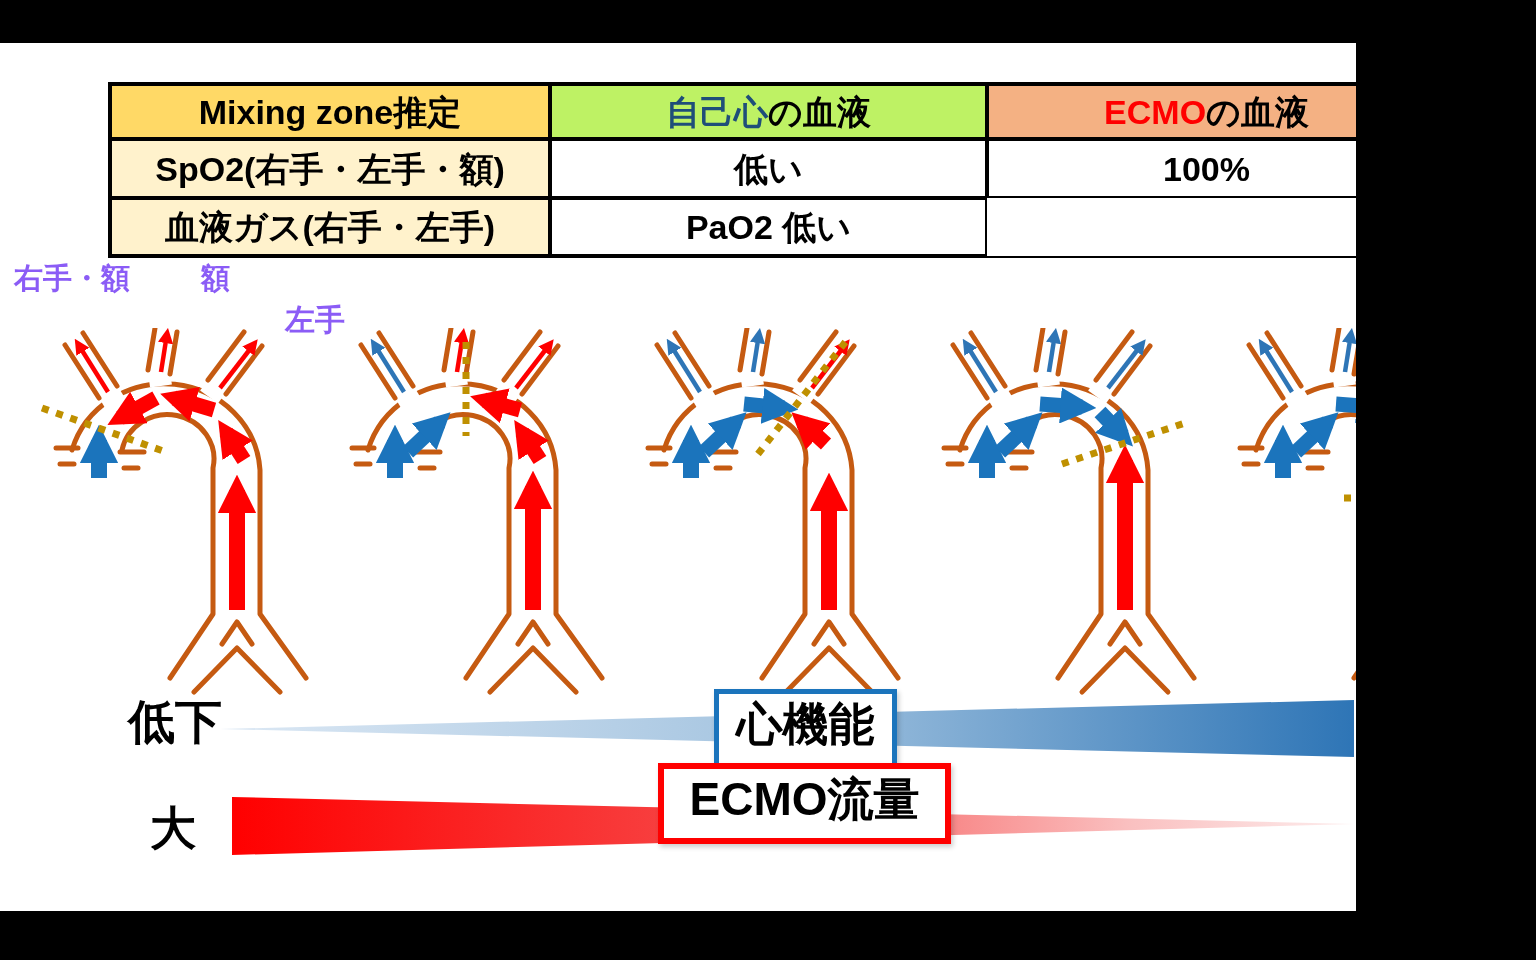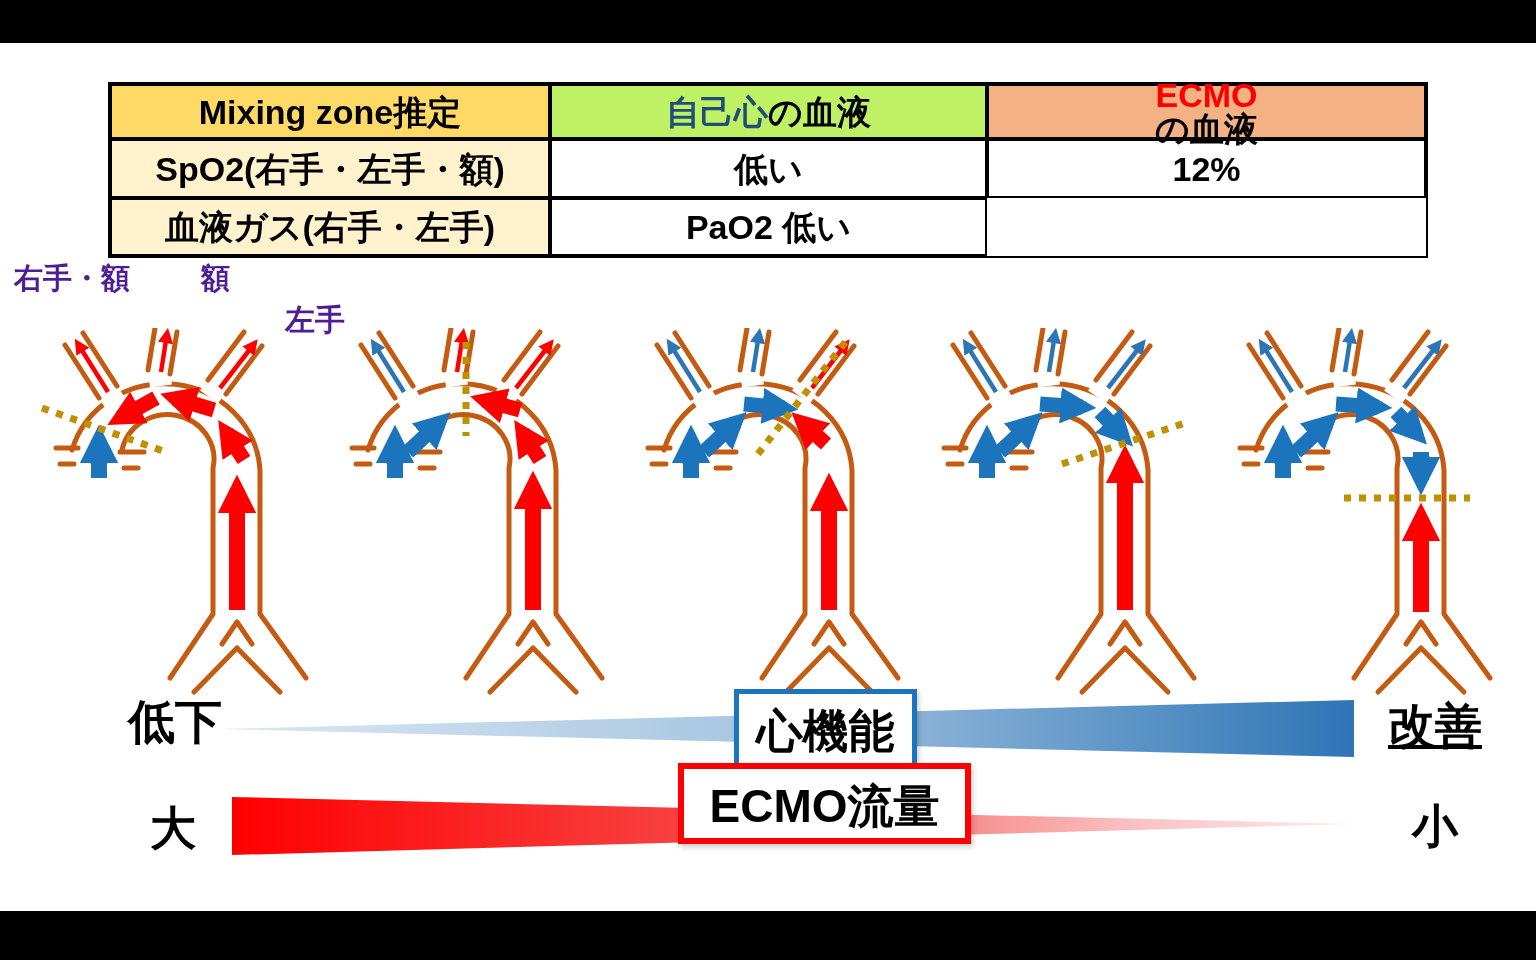--- a/index.html
+++ b/index.html
@@ -1,52 +1,52 @@
 <!DOCTYPE html>
 <html><head>
 <meta charset="utf-8">
 <style>
   html,body{margin:0;padding:0;background:#000;}
   *{box-sizing:border-box;}
-  .stage{position:relative;width:1536px;height:960px;background:#000;overflow:hidden;
+  .stage{position:relative;width:1356px;height:960px;background:#000;overflow:hidden;
          font-family:"Liberation Sans","DejaVu Sans",sans-serif;}
   .slide{position:absolute;left:0;top:43px;width:1536px;height:868px;background:#fff;}
 
   
   .mz-table{position:absolute;left:108px;top:39px;display:grid;
             grid-template-columns:440px 437px 439px;grid-template-rows:55px 59px 58px;
             border:2px solid #000;}
   .mz-table .cell{border:2px solid #000;display:flex;align-items:center;justify-content:center;
                   font-weight:bold;font-size:34px;color:#000;line-height:1;white-space:nowrap;}
   .bg-gold{background:#FFD966;}
   .bg-paleyellow{background:#FFF2CC;text-align:center;}
   .bg-blue{background:#bef264;}
-  .bg-orange{background:#F4B183;flex-direction:column;}
+  .bg-orange{background:#F4B183;}
   .accent-navy{color:#1F4E79;}
   .accent-red{color:#FF0000;}
 
   
-  .branch-label{position:absolute;font-weight:bold;color:#4c1d95;line-height:1;white-space:nowrap;}
+  .branch-label{position:absolute;font-weight:bold;color:#8b5cf6;line-height:1;white-space:nowrap;}
 
   
   .diagram{position:absolute;top:285px;width:296px;height:380px;}
   .wall{stroke:#C55A11;stroke-width:5;fill:none;stroke-linecap:round;stroke-linejoin:round;}
   .gap{stroke:#fff;stroke-width:22;fill:none;stroke-linecap:butt;}
   .fat{stroke-width:15;fill:none;stroke-linecap:butt;}
   .fatv{stroke-width:16;fill:none;stroke-linecap:butt;}
   .thin{stroke-width:4.5;fill:none;stroke-linecap:butt;}
   .red{stroke:#FF0000;}
   .blue{stroke:#1B74BC;}
   .tblue{stroke:#2E75B6;}
   .mix{stroke:#BF9000;stroke-width:7;stroke-dasharray:7 8;fill:none;stroke-linecap:butt;}
 
   
   .axis-label{position:absolute;font-weight:bold;color:#000;line-height:1;white-space:nowrap;}
-  .axis-box{position:absolute;background:#fff;display:flex;align-items:flex-end;justify-content:center;
-            font-weight:bold;color:#000;box-shadow:2px 3px 5px rgba(0,0,0,0.2);margin-left:20px;}
+  .axis-box{position:absolute;background:#fff;display:flex;align-items:flex-start;justify-content:center;
+            font-weight:bold;color:#000;box-shadow:2px 3px 5px rgba(0,0,0,0.2);}
   .box-cardiac{left:714px;top:646px;width:183px;height:79px;border:5px solid #1B74BC;font-size:46px;}
   .box-ecmo{left:658px;top:720px;width:293px;height:81px;border:6px solid #FF0000;font-size:46px;}
   .tri{position:absolute;}
 </style>
 </head>
 <body>
 
 <div class="stage">
   <div class="slide">
 
@@ -80,21 +80,21 @@
           <span>の血液</span>
       </div>
 
       <div class="cell bg-paleyellow">
         <span>SpO2(右手・左手・額)</span>
       </div>
       <div class="cell">
         <span>低い</span>
       </div>
       <div class="cell">
-        <span>12%</span>
+        <span>100%</span>
       </div>
 
       <div class="cell bg-paleyellow">
         <span>血液ガス(右手・左手)</span>
       </div>
       <div class="cell">
         <span>PaO2 低い</span>
       </div>
     </div>
 

